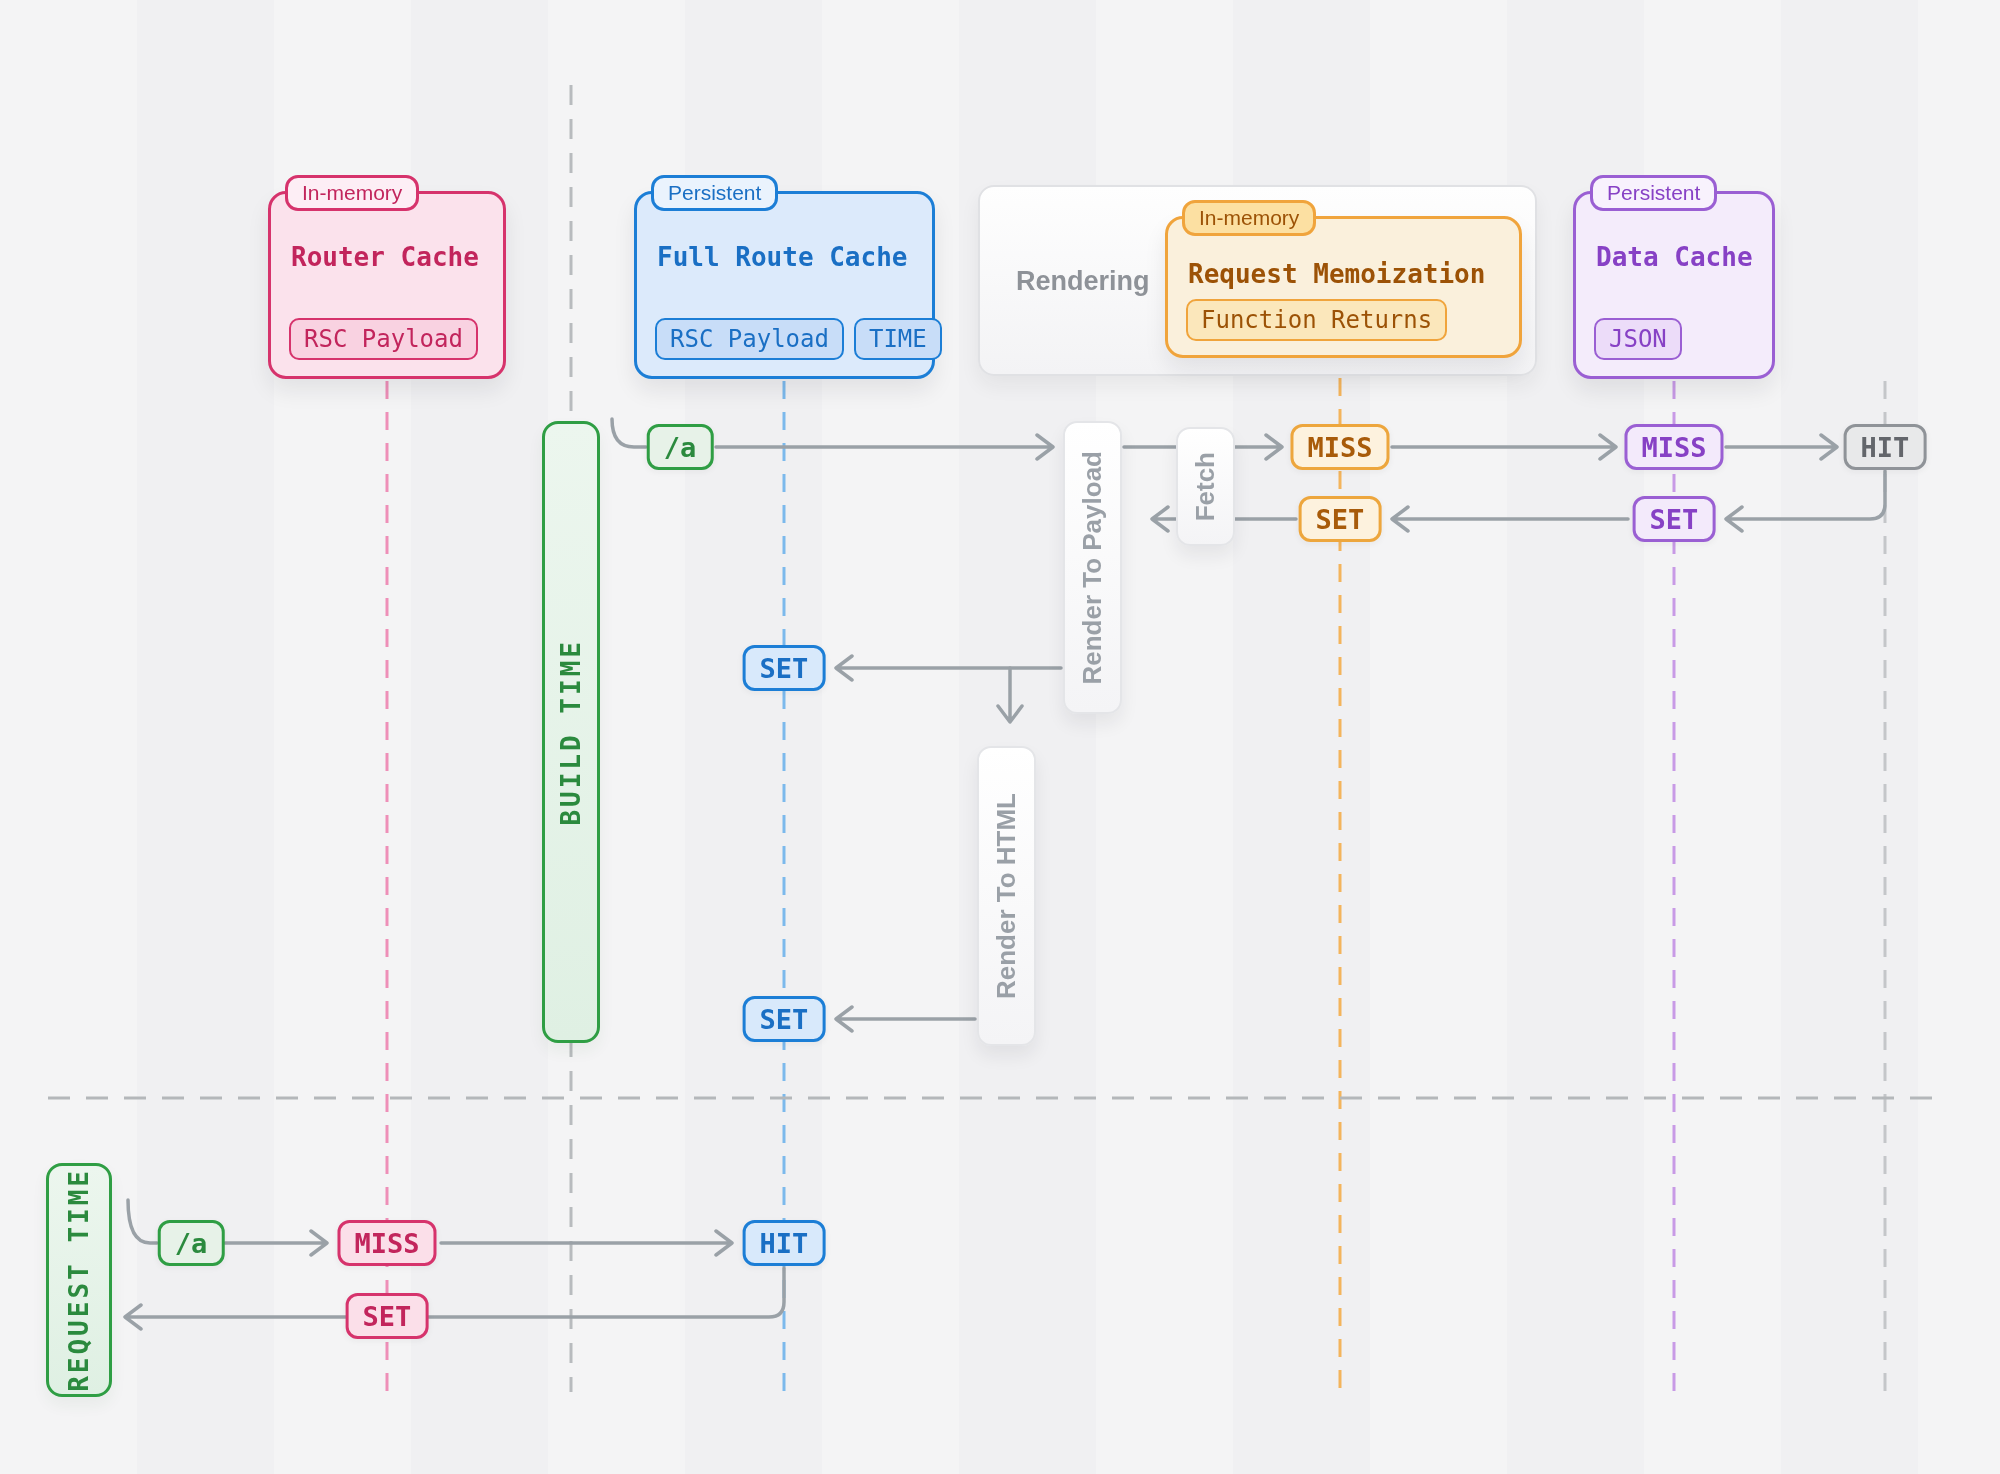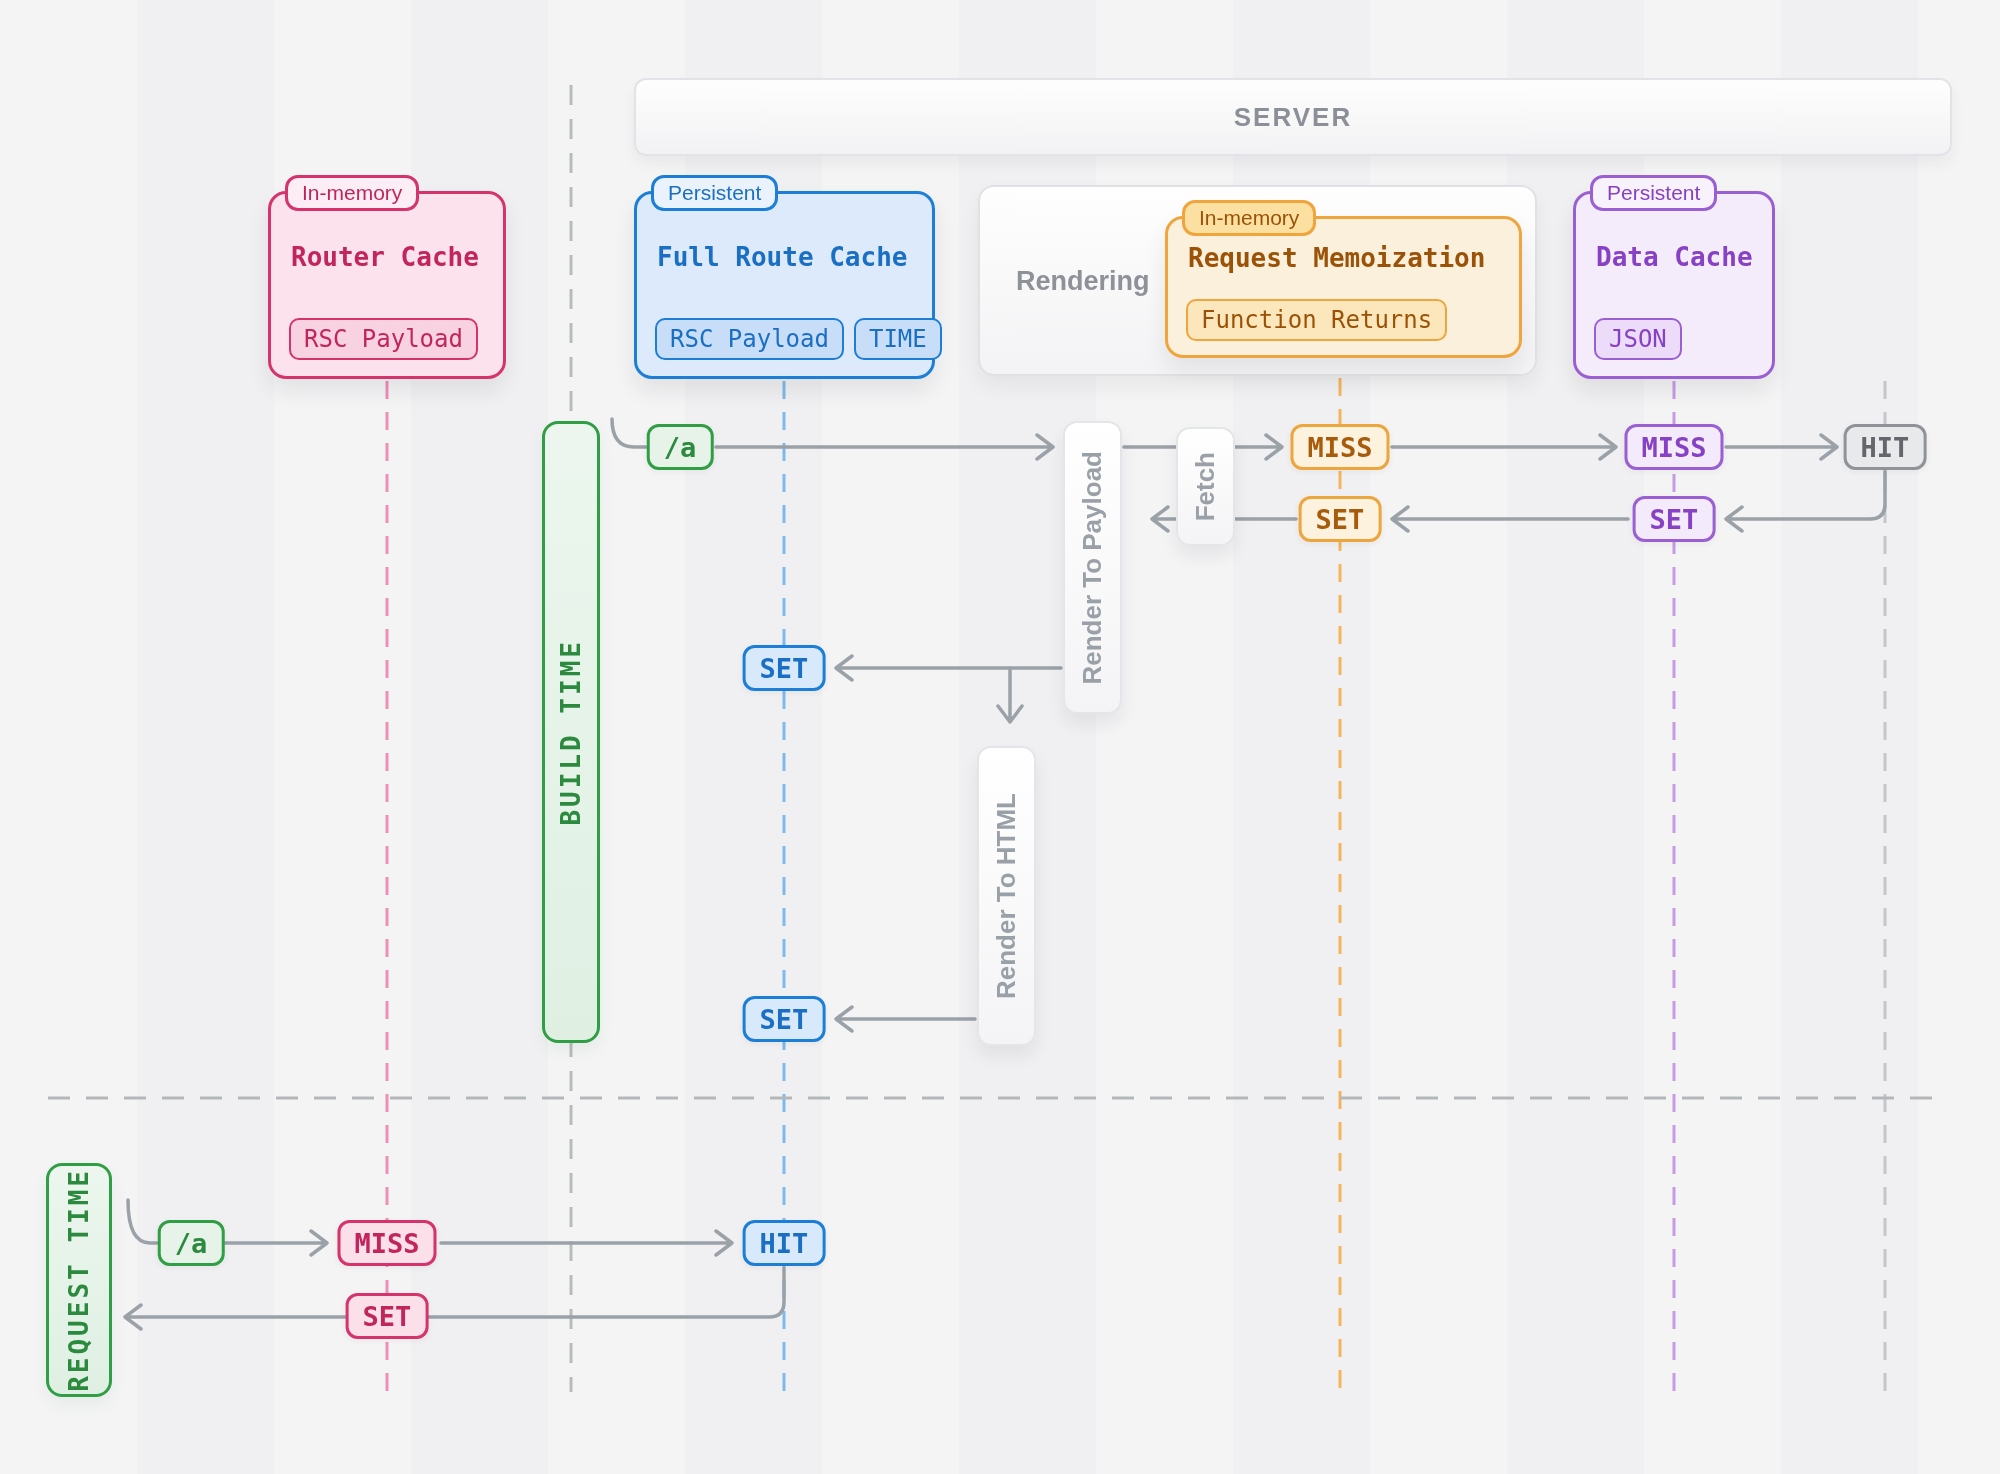--- a/index.html
+++ b/index.html
@@ -111,23 +111,20 @@
       <path d="M 1010 668 V 722 M 998 706 L 1010 722 L 1022 706"></path>
       <path d="M 975 1019 H 836 M 852 1007 L 836 1019 L 852 1031"></path>
 
       <path d="M 128 1200 Q 128 1243 150 1243 L 157 1243"></path>
       <path d="M 225 1243 H 327 M 311 1231 L 327 1243 L 311 1255"></path>
       <path d="M 441 1243 H 732 M 716 1231 L 732 1243 L 716 1255"></path>
       <path d="M 784 1268 V 1302 Q 784 1317 769 1317 L 125 1317 M 141 1305 L 125 1317 L 141 1329"></path>
     </g>
   </svg>
 
-  <div class="hdr" style="left:634px;width:1318px;">
-    <span>SERVER</span>
-  </div>
 
   <div class="panel" style="left:978px;top:185px;width:559px;height:191px;">
     <div class="panel-label">Rendering</div>
   </div>
 
   <div class="box t-pink" style="left:268px;top:191px;width:238px;height:188px;">
     <div class="tag">In-memory</div>
     <div class="box-title">Router Cache</div>
     <div class="chips">
       <span class="chip">RSC Payload</span>
@@ -138,21 +135,21 @@
     <div class="tag">Persistent</div>
     <div class="box-title">Full Route Cache</div>
     <div class="chips">
       <span class="chip">RSC Payload</span>
       <span class="chip">TIME</span>
     </div>
   </div>
 
   <div class="box t-orange" style="left:1165px;top:216px;width:357px;height:142px;">
     <div class="tag">In-memory</div>
-    <div class="box-title" style="top:24px;">Request Memoization</div>
+    <div class="box-title" style="top:40px;">Request Memoization</div>
     <div class="chips" style="bottom:14px;">
       <span class="chip">Function Returns</span>
     </div>
   </div>
 
   <div class="box t-purple" style="left:1573px;top:191px;width:202px;height:188px;">
     <div class="tag">Persistent</div>
     <div class="box-title">Data Cache</div>
     <div class="chips">
       <span class="chip">JSON</span>

